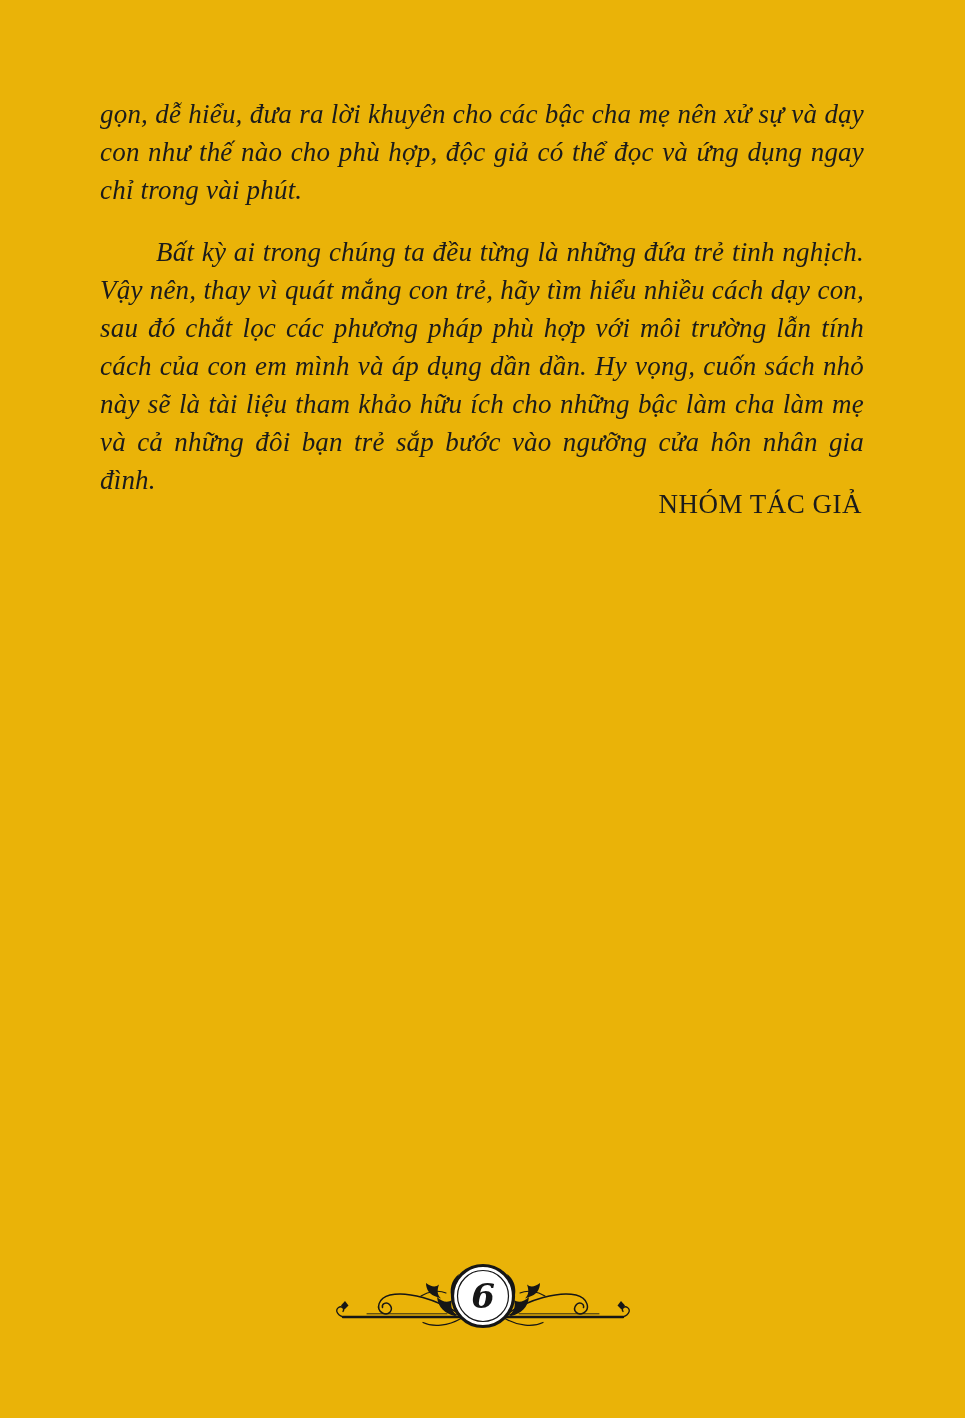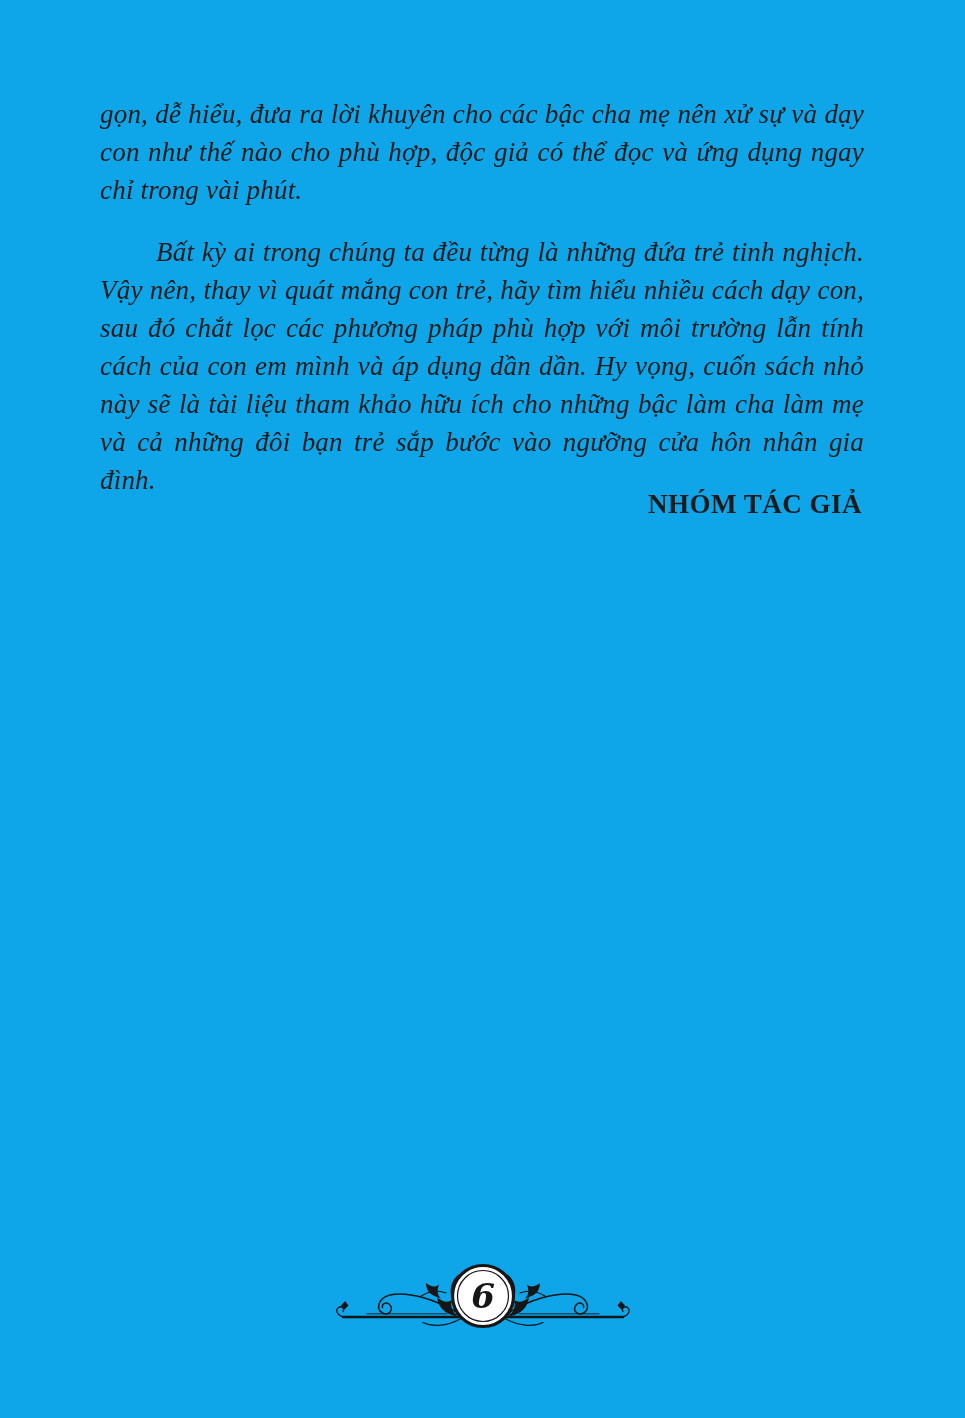--- a/index.html
+++ b/index.html
@@ -10,21 +10,21 @@
     width: 965px;
     height: 1418px;
     background: #ffffff;
     position: relative;
     font-family: "Liberation Serif", "DejaVu Serif", serif;
     overflow: hidden;
   }
   .page {
     position: absolute;
     inset: 0;
-    background: #0ea5e9;
+    background: #eab308;
   }
   .body-text {
     position: absolute;
     left: 100px;
     top: 95px;
     width: 764px;
     color: #1b1b1b;
   }
   .para {
     margin: 0;
@@ -37,21 +37,21 @@
   .para + .para {
     margin-top: 24px;
   }
   .para.indented {
     text-indent: 56px;
   }
   .signature {
     position: absolute;
     top: 489px;
     right: 103px;
-    font-weight: 700;
+    font-weight: 400;
     font-style: normal;
     font-size: 27px;
     letter-spacing: 0.5px;
     color: #1b1b1b;
     white-space: nowrap;
   }
   .footer-ornament {
     position: absolute;
     left: 333px;
     top: 1249px;

